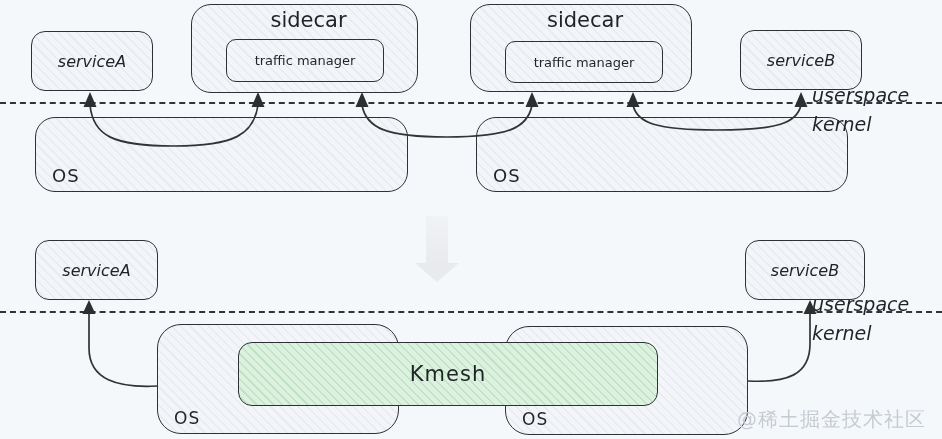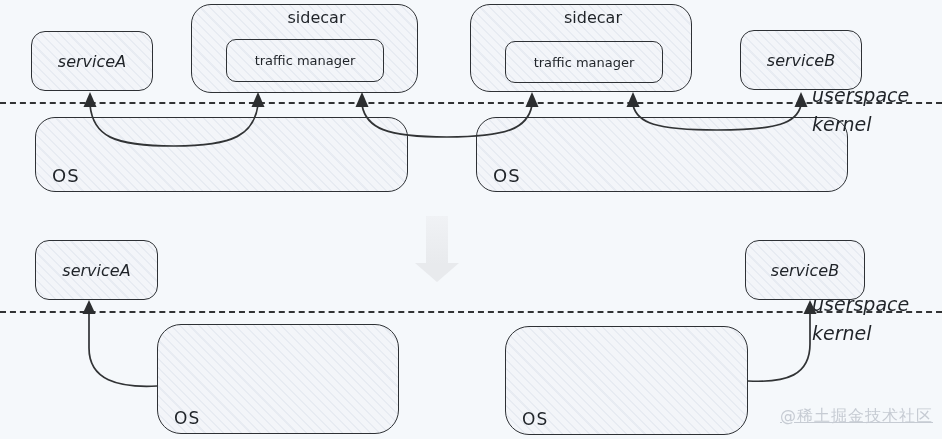--- a/index.html
+++ b/index.html
@@ -24,37 +24,37 @@
   }
   .box{
     position:absolute;
     border:1.6px solid var(--box_border);
     background-color:var(--box_fill);
     background-image:repeating-linear-gradient(45deg, rgba(130,150,180,0.10) 0px, rgba(130,150,180,0.10) 1.5px, transparent 1.5px, transparent 6.5px);
     display:flex;align-items:center;justify-content:center;
     font-size:16px;
   }
   .r14{border-radius:14px;} .r10{border-radius:10px;} .r20{border-radius:20px;} .r24{border-radius:24px;}
-  .sidecar-label{position:absolute;top:3px;left:12px;width:100%;text-align:center;font-size:16px;}
+  .sidecar-label{position:absolute;top:3px;left:4px;width:100%;text-align:center;font-size:21px;}
   .tm{font-size:13px;z-index:3;}
   .os-label{position:absolute;bottom:5px;left:16px;width:100%;text-align:left;font-size:18px;letter-spacing:1px;}
   .boundary{position:absolute;left:0;width:942px;border-top:2.4px dashed var(--line);z-index:4;}
   .side-label{position:absolute;right:10px;width:120px;text-align:left;font-size:19px;font-style:italic;z-index:4;}
   .kmesh{
     position:absolute;left:238px;top:342px;width:420px;height:64px;
     border:1.6px solid var(--box_border);border-radius:14px;
     background-color:var(--kmesh_fill);
     background-image:repeating-linear-gradient(45deg, rgba(90,170,110,0.20) 0px, rgba(90,170,110,0.20) 1.5px, transparent 1.5px, transparent 6px);
     display:flex;align-items:center;justify-content:center;
     font-size:21px;letter-spacing:1px;z-index:3;
   }
   .connector-svg{position:absolute;left:0;top:0;z-index:5;pointer-events:none;}
   .big-arrow-shaft{position:absolute;left:426px;top:216px;width:22px;height:48px;background:linear-gradient(#f0f2f5,var(--transform_arrow));z-index:2;}
   .big-arrow-head{position:absolute;left:415px;top:263px;width:0;height:0;border-left:22px solid transparent;border-right:22px solid transparent;border-top:19px solid var(--transform_arrow);z-index:2;}
-  .watermark{position:absolute;right:9px;top:406px;font-size:16px;color:var(--watermark);z-index:6;letter-spacing:1px;text-decoration:underline;}
+  .watermark{position:absolute;right:16px;top:406px;font-size:20px;color:var(--watermark);z-index:6;letter-spacing:1px;}
   .z1{z-index:1;} .z2{z-index:2;font-style:italic;}
 </style>
 </head>
 <body>
 
 <div class="canvas">
 
   <div class="box r14 z2" style="left:31px;top:31px;width:122px;height:60px;">serviceA</div>
 
   <div class="box r20 z1" style="left:191px;top:4px;width:227px;height:89px;">
@@ -91,20 +91,21 @@
   <span class="side-label" style="top:293px;">userspace</span>
   <span class="side-label" style="top:322px;">kernel</span>
 
   <div class="box r24 z1" style="left:157px;top:324px;width:242px;height:110px;">
     <span class="os-label" style="font-size:17px;">OS</span>
   </div>
   <div class="box r24 z1" style="left:505px;top:326px;width:243px;height:109px;">
     <span class="os-label" style="font-size:17px;">OS</span>
   </div>
 
+  <div class="kmesh">Kmesh</div>
 
   <svg class="connector-svg" width="942" height="439" viewBox="0 0 942 439">
     <g stroke="#313335" stroke-width="1.7" fill="none">
 
       <path d="M 90 105 C 93 136, 113 146, 174 146 C 235 146, 254 134, 258 105"></path>
 
       <path d="M 362 105 C 366 128, 386 137, 447 137 C 508 137, 528 128, 532 105"></path>
 
       <path d="M 633 105 C 637 123, 656 130, 717 130 C 778 130, 797 123, 801 105"></path>
 

